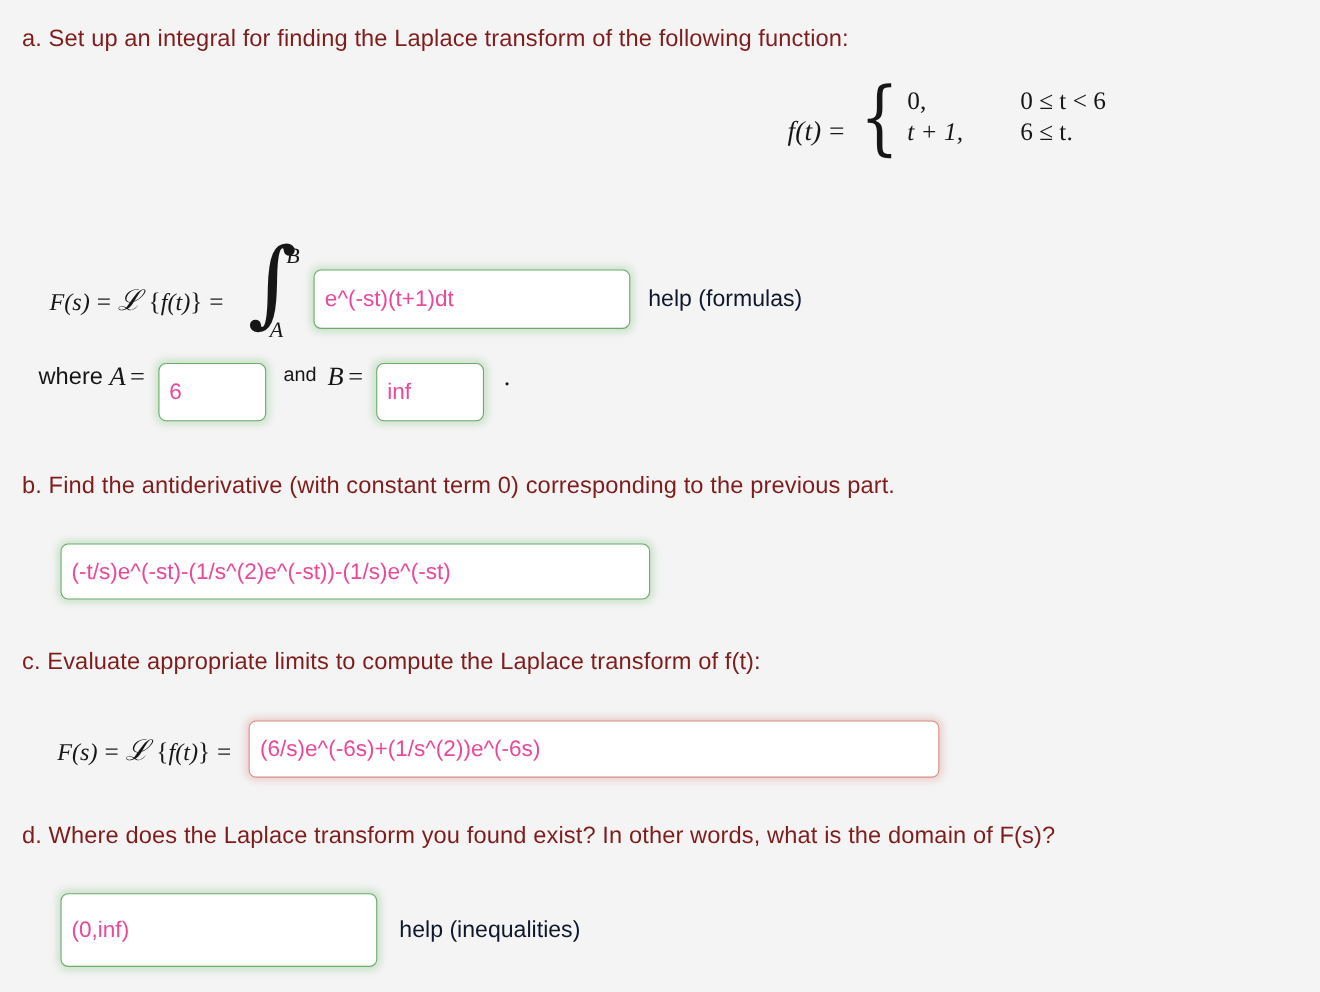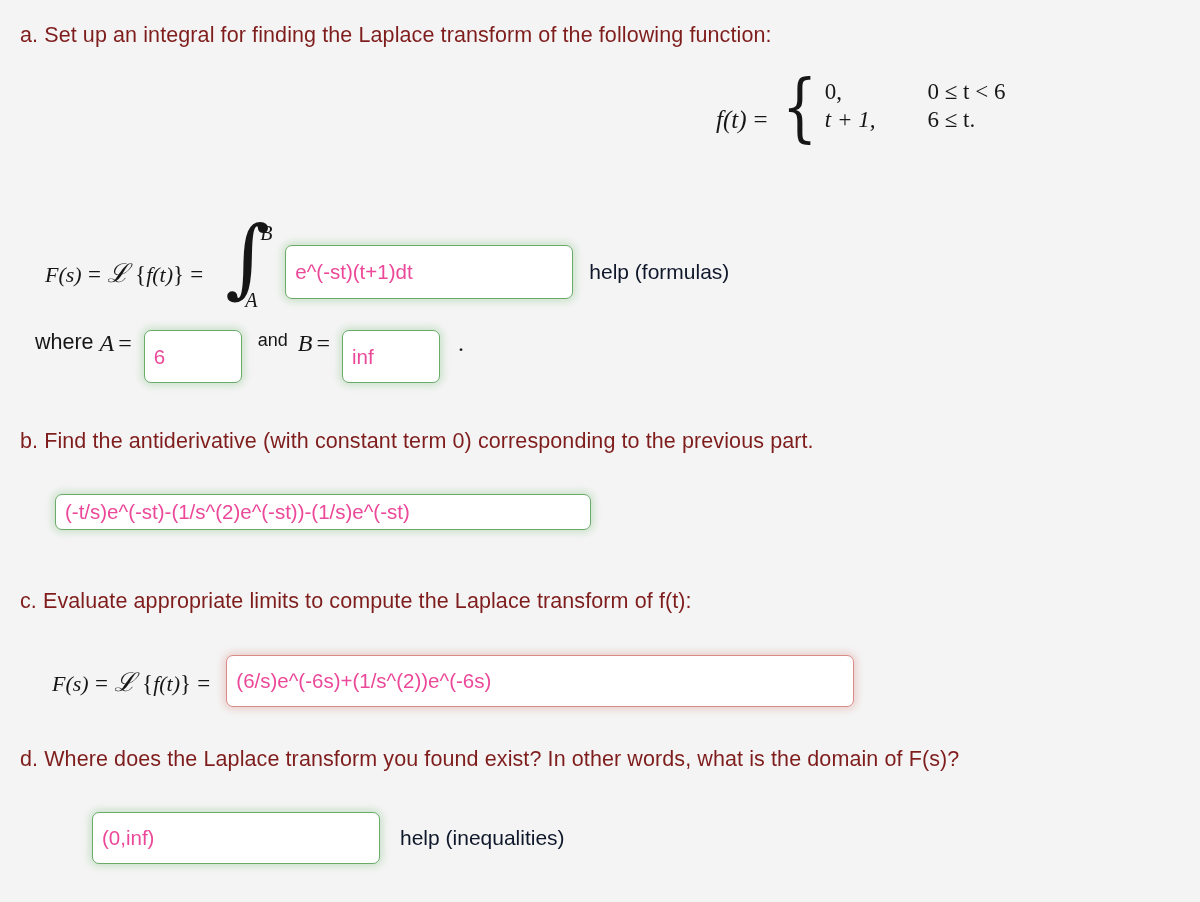--- a/index.html
+++ b/index.html
@@ -208,21 +208,21 @@
     margin-left: 18px;
   }
 
   
   #part-b-prompt { position: absolute; left: 20px; top: 428px; }
   #field-antiderivative {
     position: absolute;
     left: 55px;
     top: 494px;
     width: 536px;
-    height: 36px;
+    height: 51px;
   }
 
   
   #part-c-prompt { position: absolute; left: 20px; top: 588px; }
   #part-c-row {
     position: absolute;
     left: 52px;
     top: 655px;
     display: flex;
     align-items: center;
@@ -247,22 +247,21 @@
   #part-d-prompt { position: absolute; left: 20px; top: 746px; }
   #part-d-row {
     position: absolute;
     left: 55px;
     top: 812px;
     display: flex;
     align-items: center;
   }
   #field-domain {
     width: 288px;
-    height: 52px;
-    margin-left: 37px;
+    height: 67px;
   }
   #help-inequalities { margin-left: 20px; }
 </style>
 </head>
 <body>
 
 <div class="page">
 
   <div class="prompt" id="part-a-prompt">a. Set up an integral for finding the Laplace transform of the following function:</div>
 

